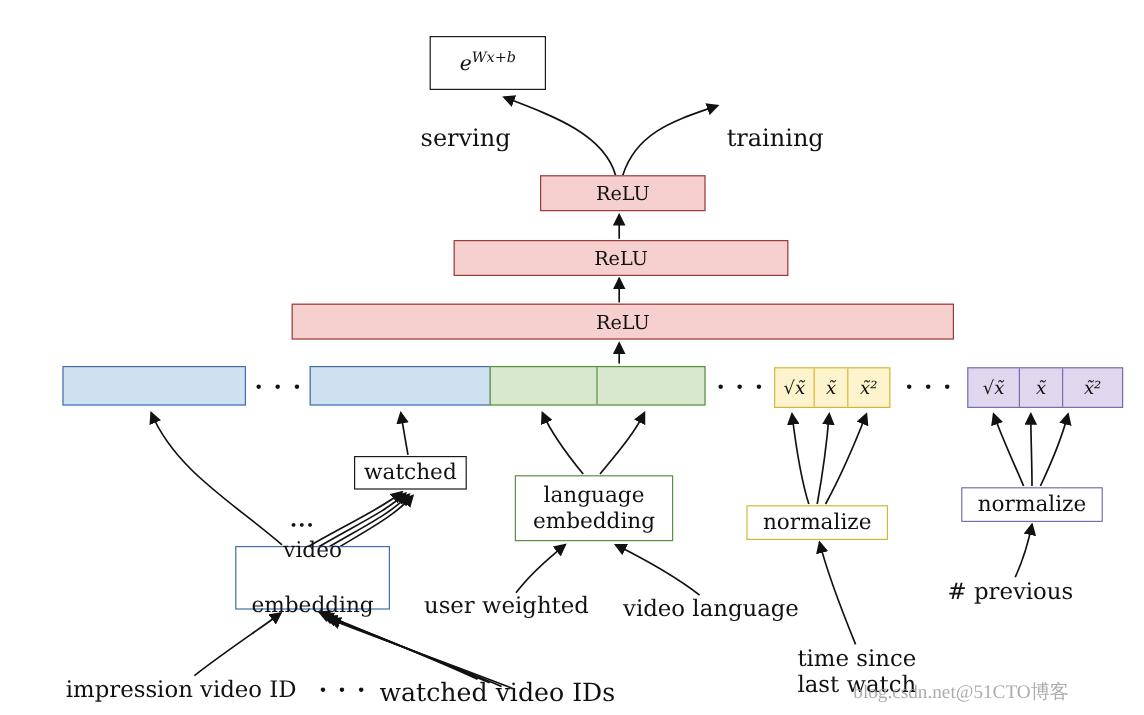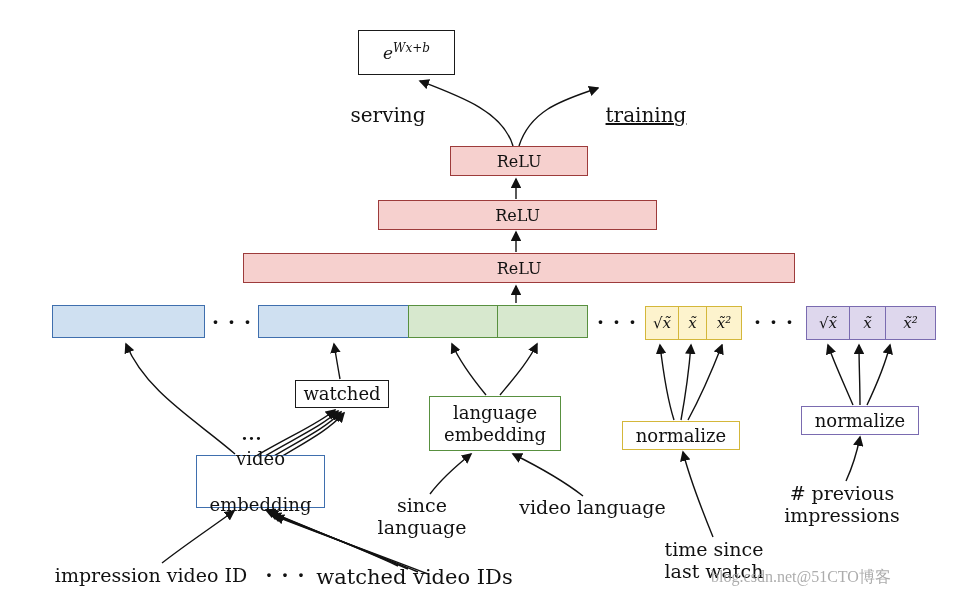--- a/index.html
+++ b/index.html
@@ -94,21 +94,21 @@
       <path d="M 428,574 C 374,553 318,533 275,516" marker-end="url(#arrow)"></path>
     </g>
   </svg>
 
   <div class="box" style="left:358px;top:30px;width:97px;height:45px;">
     <span class="math"><i>e</i><sup>Wx+b</sup></span>
   </div>
 
 
   <div class="lbl" style="left:338px;top:104px;width:100px;">serving</div>
-  <div class="lbl" style="left:596px;top:104px;width:100px;text-decoration:underline;">training</div>
+  <div class="lbl" style="left:596px;top:104px;width:100px;">training</div>
 
   <div class="abs relu" style="left:450px;top:146px;width:136px;height:28px;">ReLU</div>
   <div class="abs relu" style="left:378px;top:200px;width:277px;height:28px;">ReLU</div>
   <div class="abs relu" style="left:243px;top:253px;width:550px;height:28px;">ReLU</div>
 
   <div class="bar bar-blue" style="left:52px;top:305px;width:153px;height:33px;"></div>
   <div class="abs dots" style="left:207px;top:305px;width:50px;height:33px;">· · ·</div>
   <div class="bar bar-blue" style="left:258px;top:305px;width:151px;height:33px;"></div>
   <div class="bar bar-green" style="left:408px;top:305px;width:180px;height:33px;">
     <div class="green-divider"></div>
@@ -140,31 +140,30 @@
 
   <div class="box b-blue" style="left:196px;top:455px;width:129px;height:53px;font-size:18px;gap:24px;">
     <div>video</div>
     <div>embedding</div>
   </div>
 
   <div class="box b-yellow" style="left:622px;top:421px;width:118px;height:29px;font-size:18px;">normalize</div>
 
   <div class="box b-purple" style="left:801px;top:406px;width:118px;height:29px;font-size:18px;">normalize</div>
 
-  <div class="lbl" style="left:352px;top:495px;width:140px;font-size:19px;">since language</div>
+  <div class="lbl" style="left:352px;top:495px;width:140px;font-size:19px;">user weighted</div>
   <div class="lbl" style="left:515px;top:497px;width:155px;font-size:19px;">video language</div>
 
   <div class="lbl" style="left:648px;top:539px;width:132px;font-size:19px;">
     <div>time since</div>
     <div>last watch</div>
   </div>
 
   <div class="lbl" style="left:768px;top:483px;width:148px;font-size:19px;">
     <div># previous</div>
-    <div>impressions</div>
   </div>
 
   <div class="lbl" style="left:42px;top:565px;width:218px;font-size:19px;">impression video ID</div>
   <div class="lbl dots" style="left:258px;top:563px;width:55px;height:24px;">· · ·</div>
   <div class="lbl" style="left:312px;top:565px;width:205px;font-size:21px;">watched video IDs</div>
 
   <div class="watermark" style="left:655px;top:567px;width:292px;">blog.csdn.net@51CTO博客</div>
 
 </div>
 

